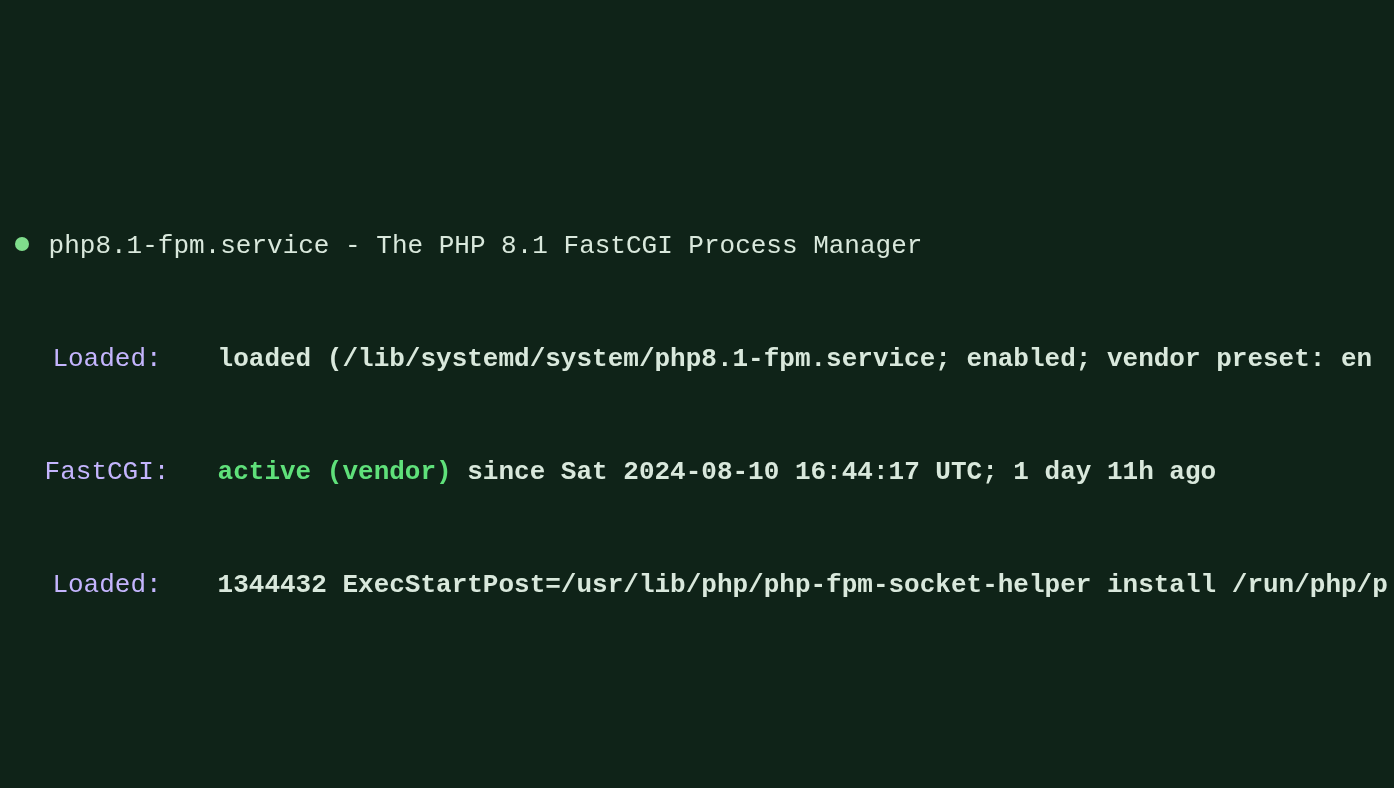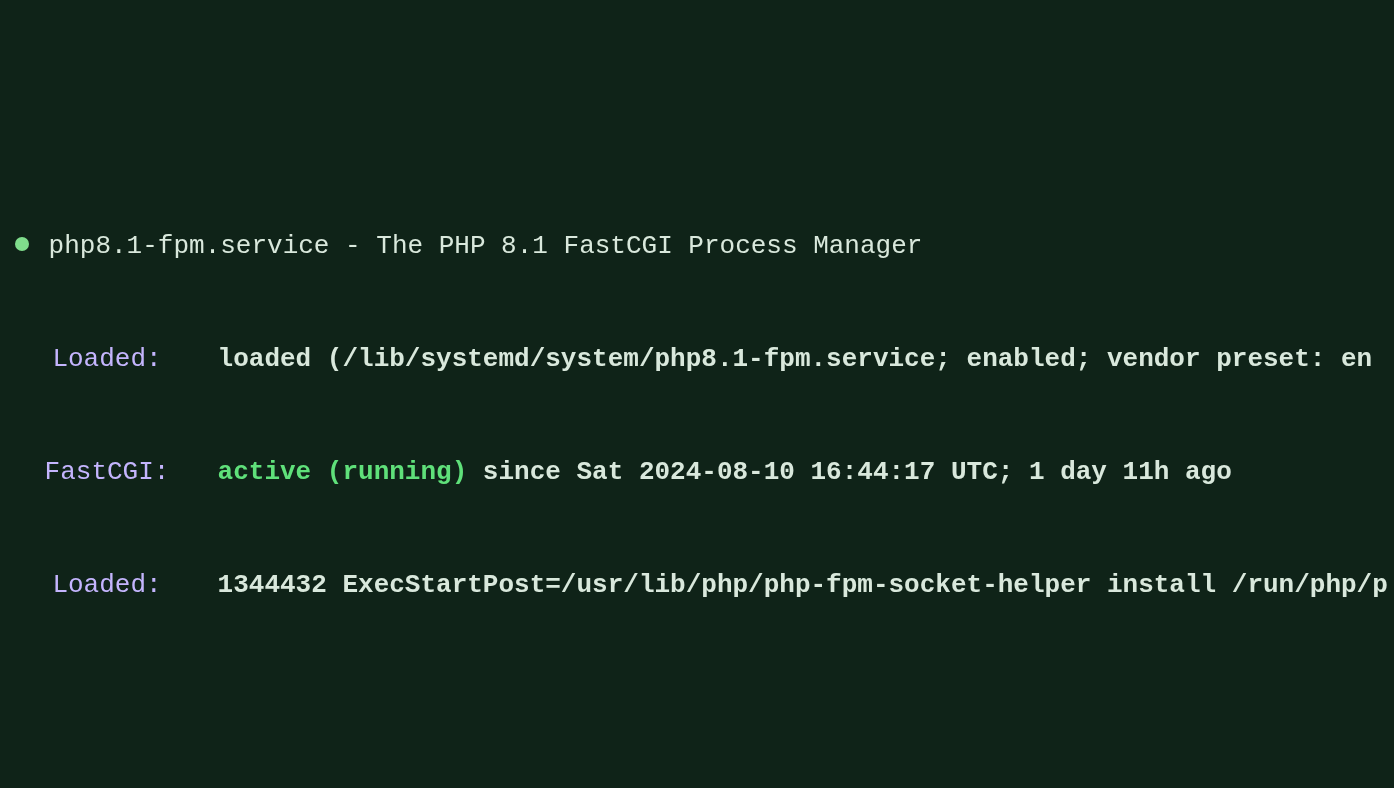--- a/index.html
+++ b/index.html
@@ -38,21 +38,21 @@
     .active { color: #5fe07a; font-weight: 600; }
   </style>
 </head>
 <body>
 
 
 
 <div id="root">
   <span class="line"><span class="dot"></span> <span>php8.1-fpm.service</span> <span>-</span> <span>The PHP 8.1 FastCGI Process Manager</span></span>
   <span class="line"><span class="label">Loaded:</span> <span class="val">loaded (/lib/systemd/system/php8.1-fpm.service; enabled; vendor preset: en</span></span>
-  <span class="line"><span class="label">FastCGI:</span> <span class="active">active (running)</span><span class="val"> since Sat 2024-08-10 16:44:17 UTC; 1 day 11h ago</span></span>
+  <span class="line"><span class="label">FastCGI:</span> <span class="active">active (vendor)</span><span class="val"> since Sat 2024-08-10 16:44:17 UTC; 1 day 11h ago</span></span>
   <span class="line"><span class="label">Loaded:</span> <span class="val">1344432 ExecStartPost=/usr/lib/php/php-fpm-socket-helper install /run/php/p</span></span>
   
   
   
   
   
   
   
 </div>
 

